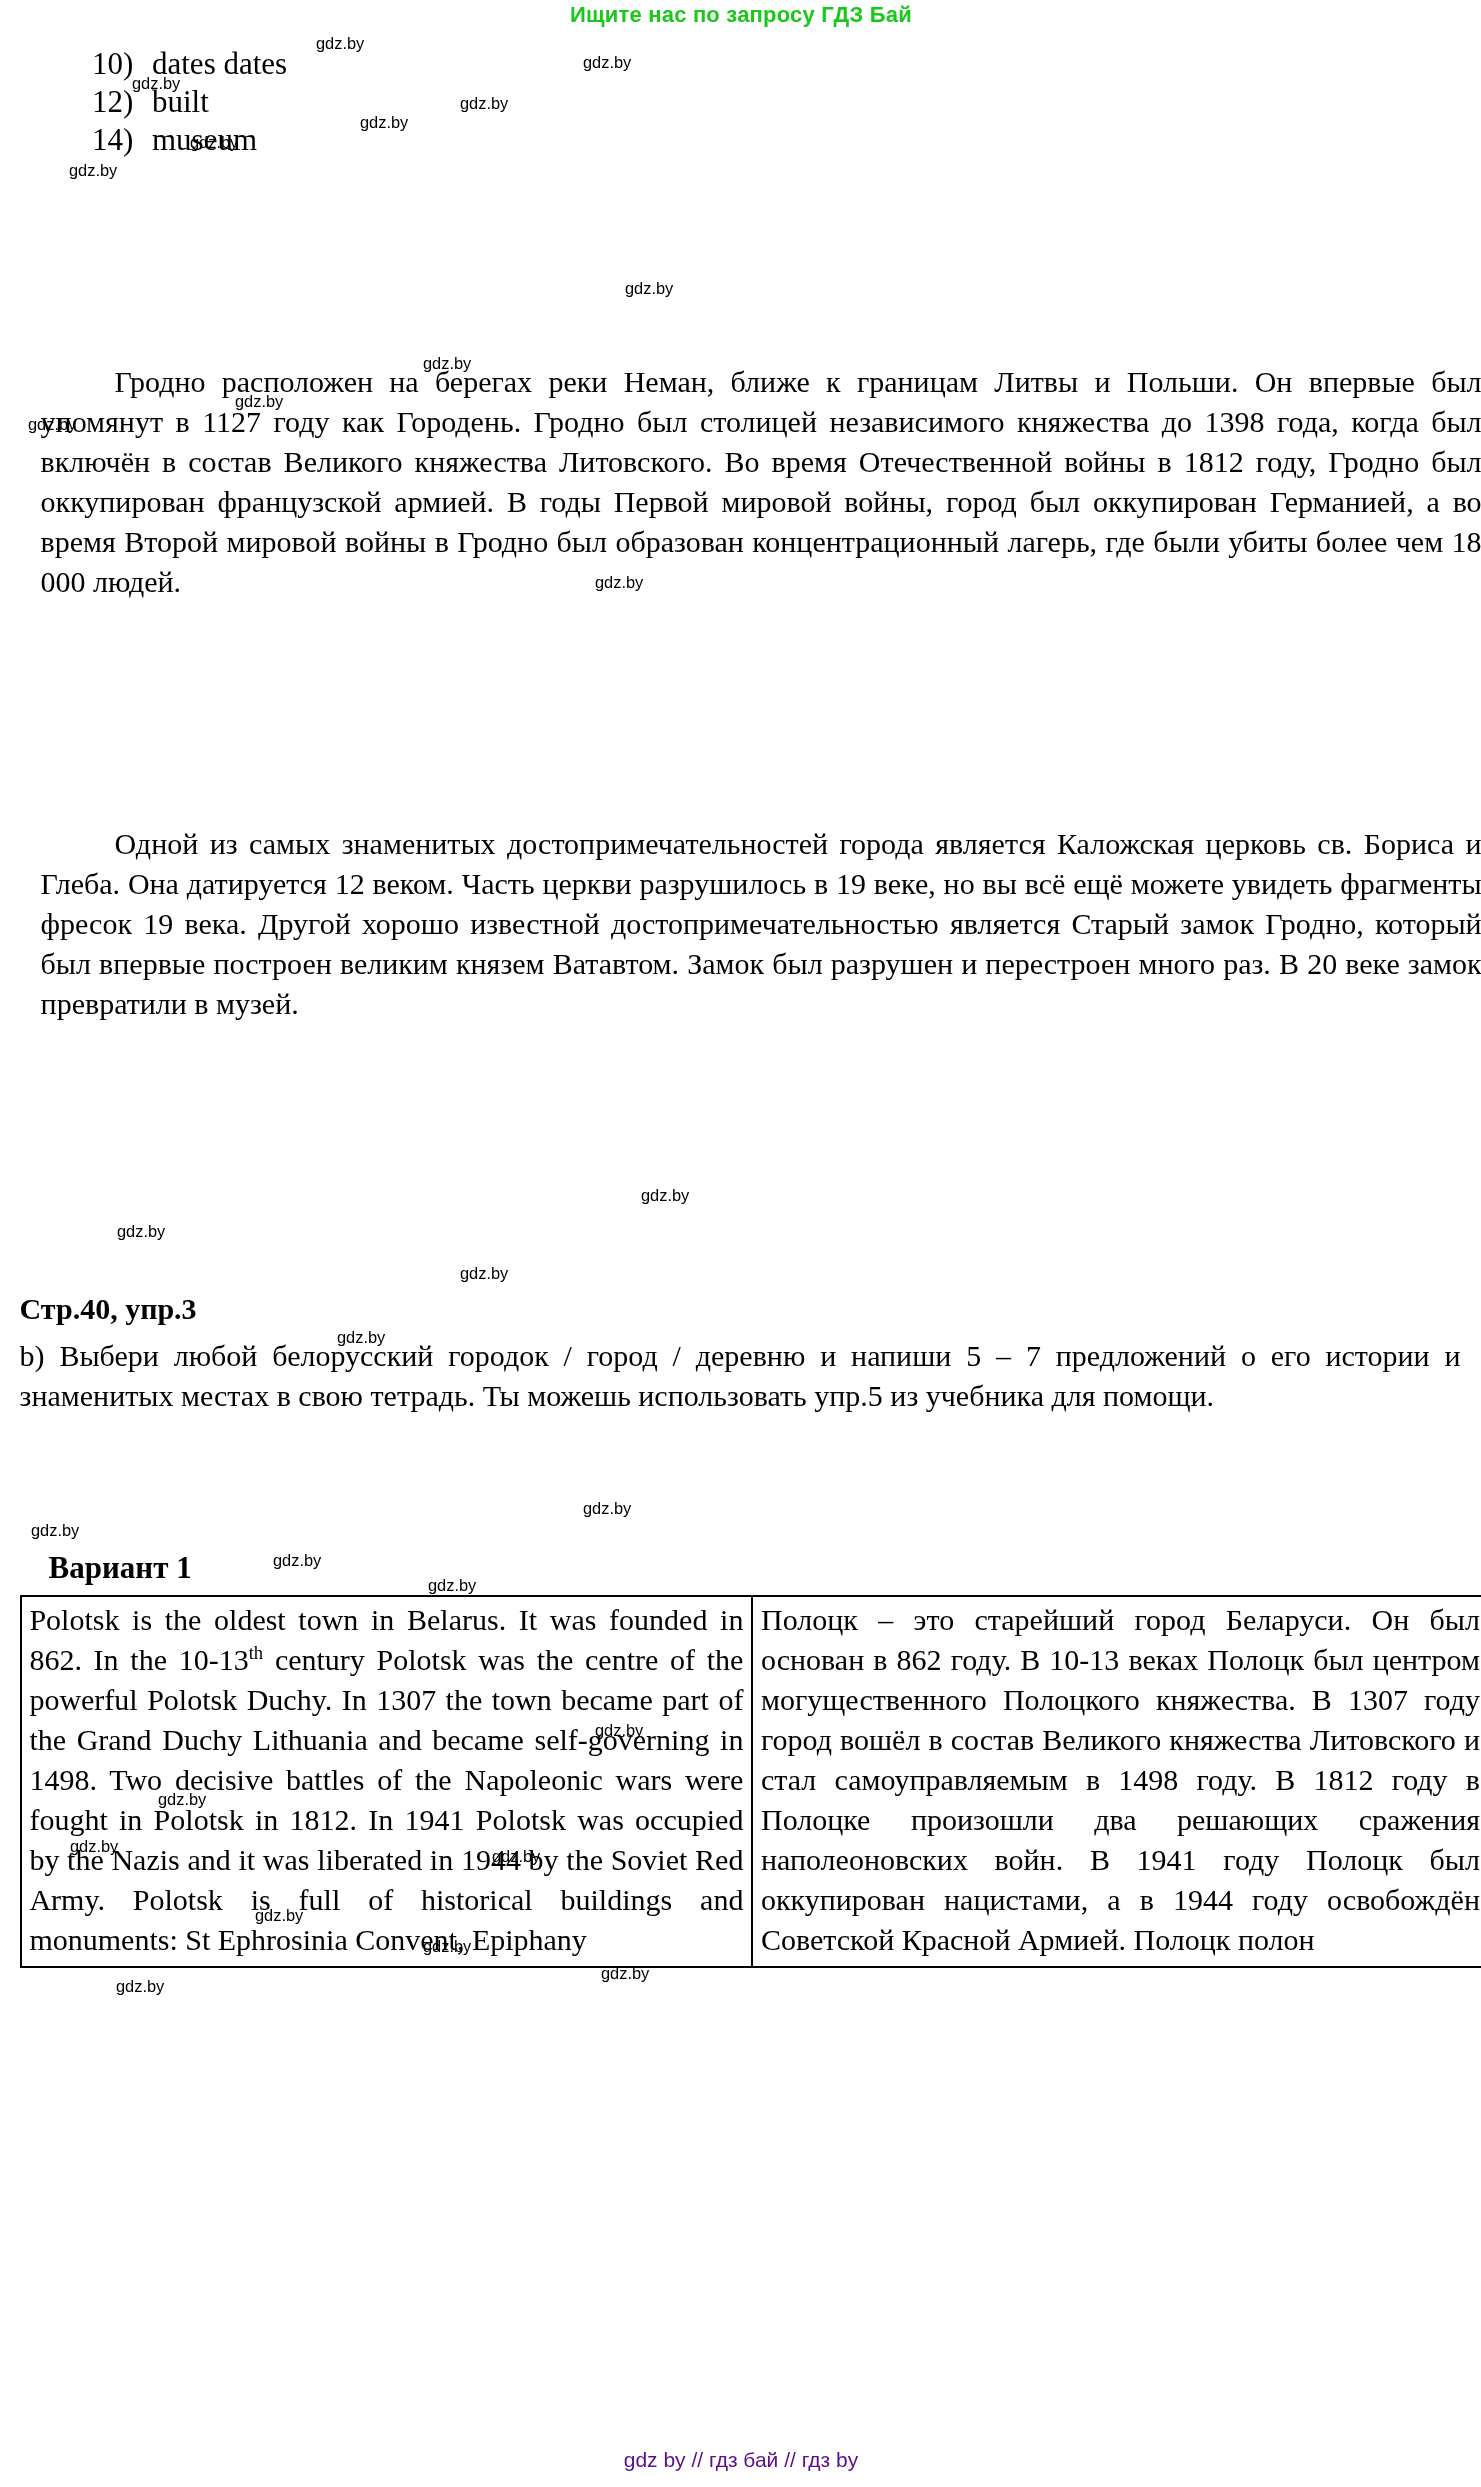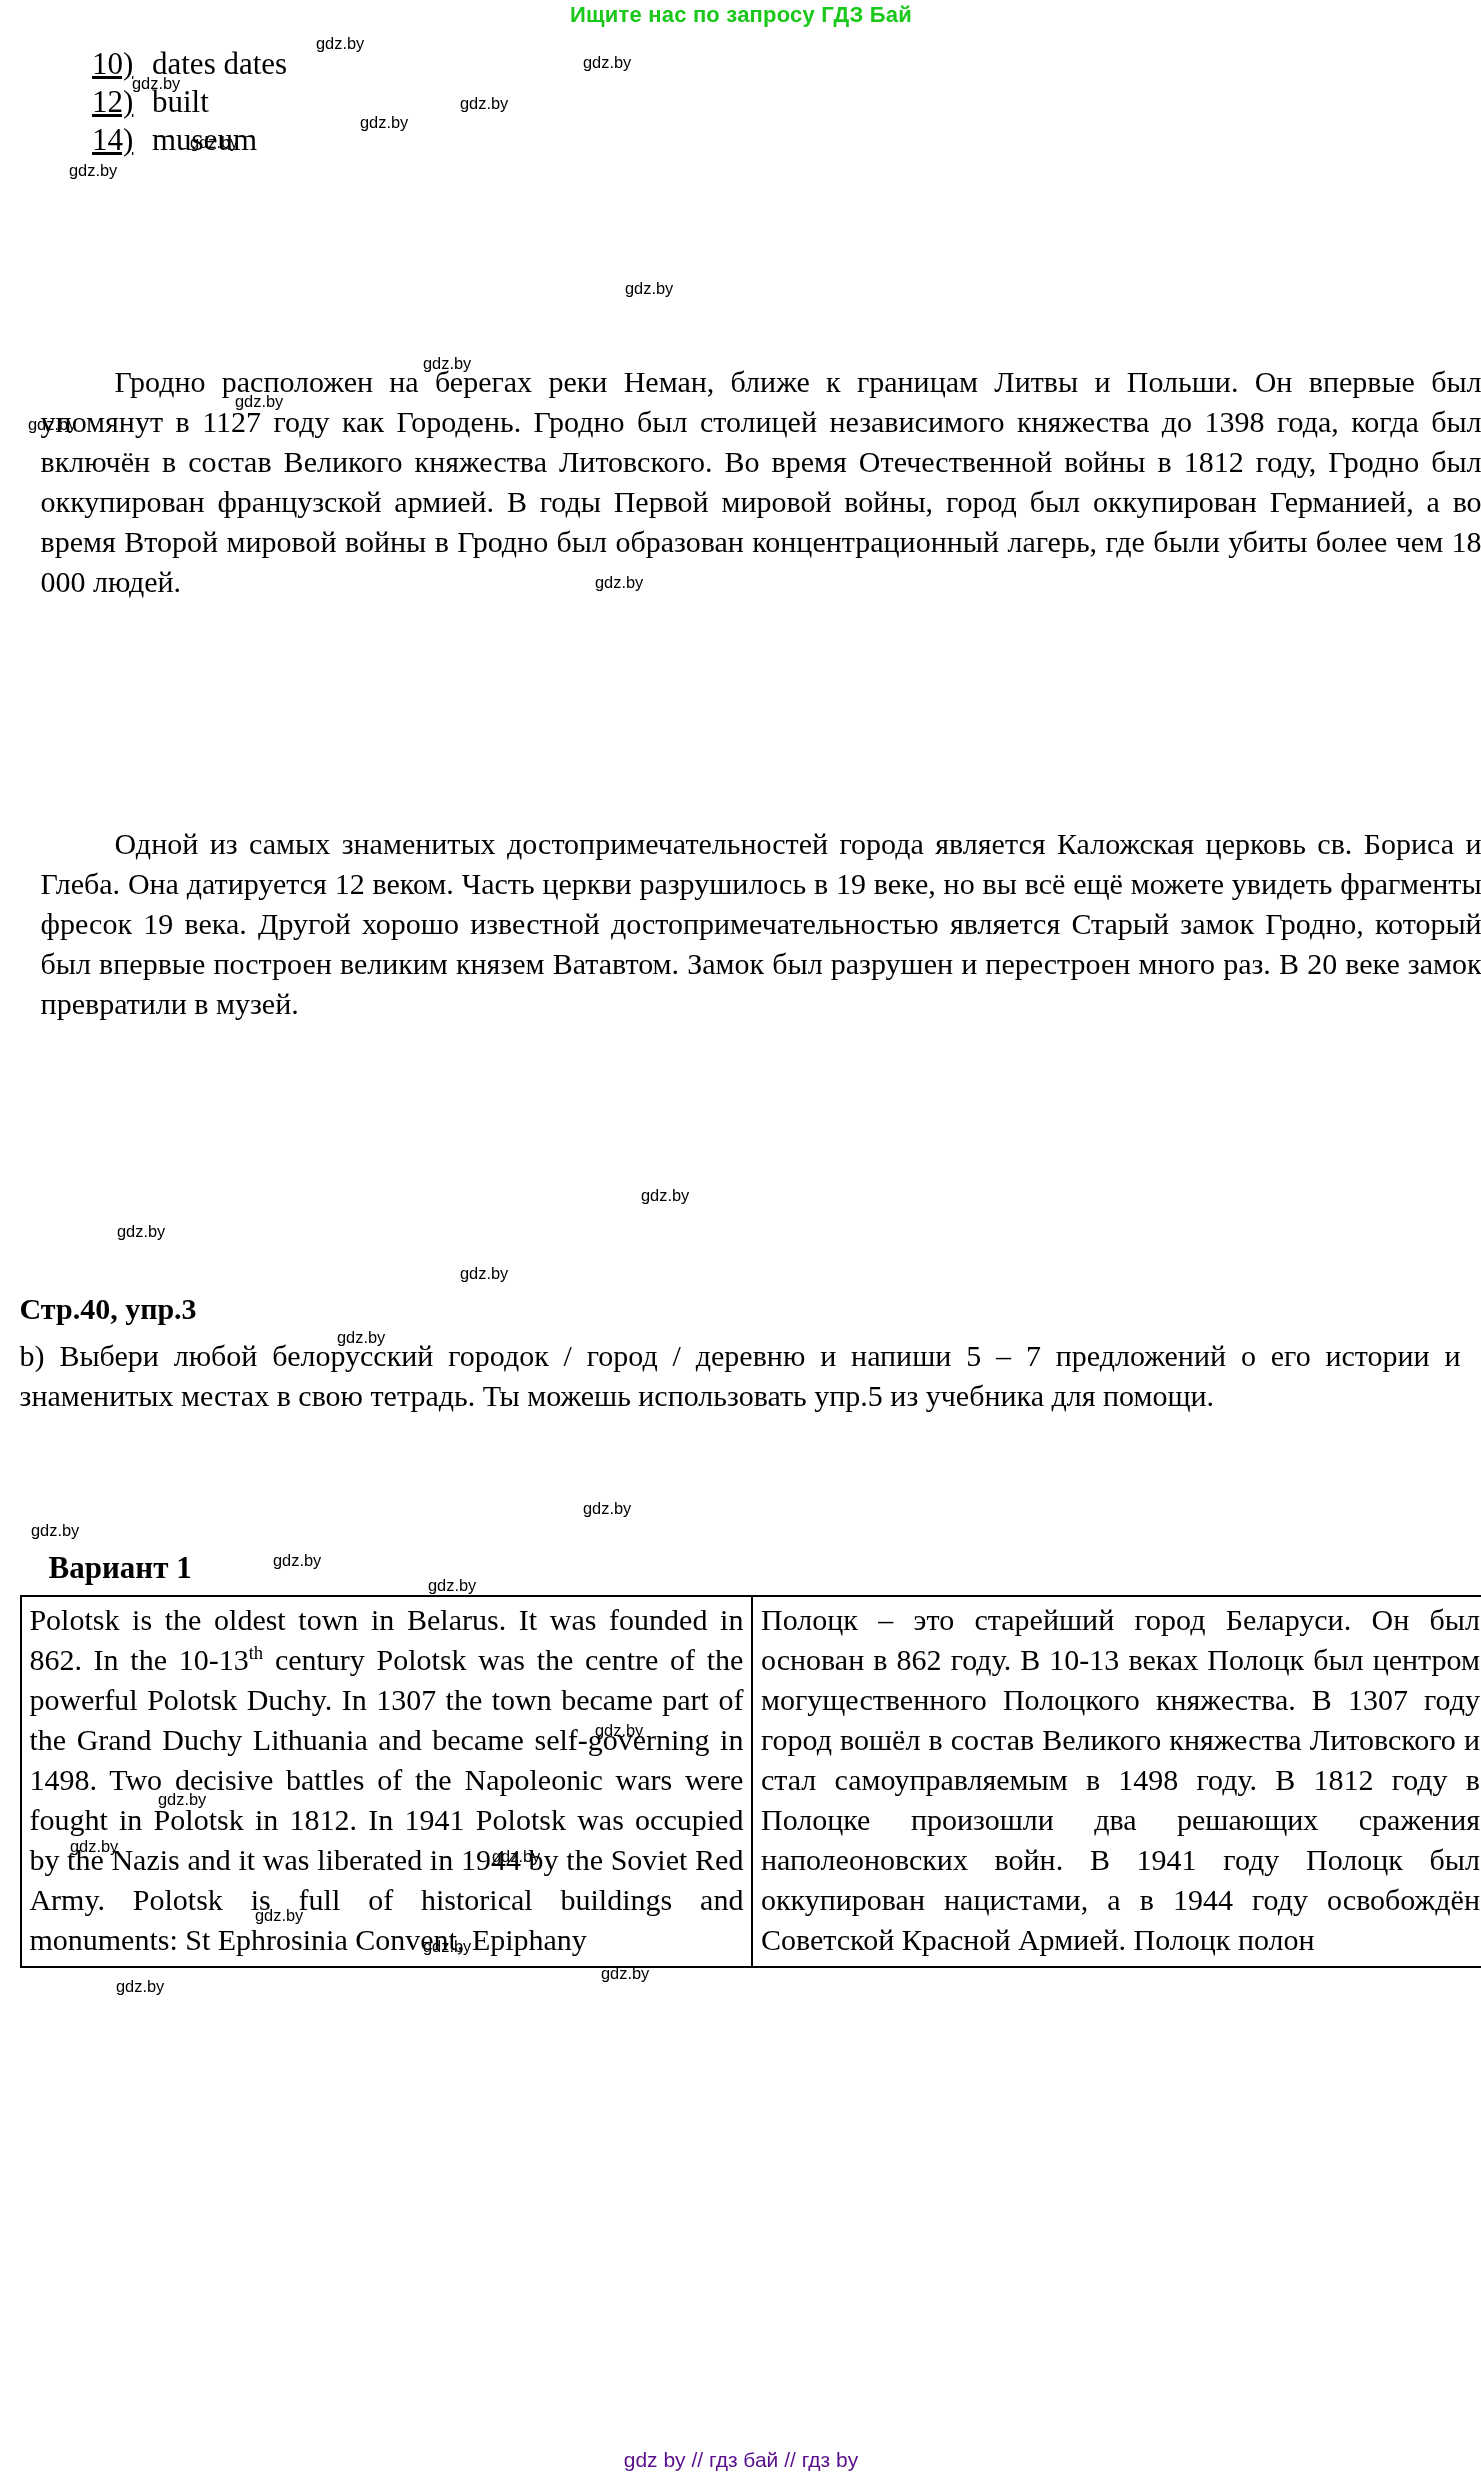--- a/index.html
+++ b/index.html
@@ -41,21 +41,20 @@
   }
   .answer-item {
     font-size: 31px;
     line-height: 38px;
     white-space: nowrap;
     position: relative;
   }
   .answer-num {
     display: inline-block;
     min-width: 60px;
-    text-decoration: underline;
   }
 
   
   .para {
     position: absolute;
     left: 19.6px;
     width: 1441px;
     font-size: 30px;
     line-height: 40px;
     text-align: justify;

